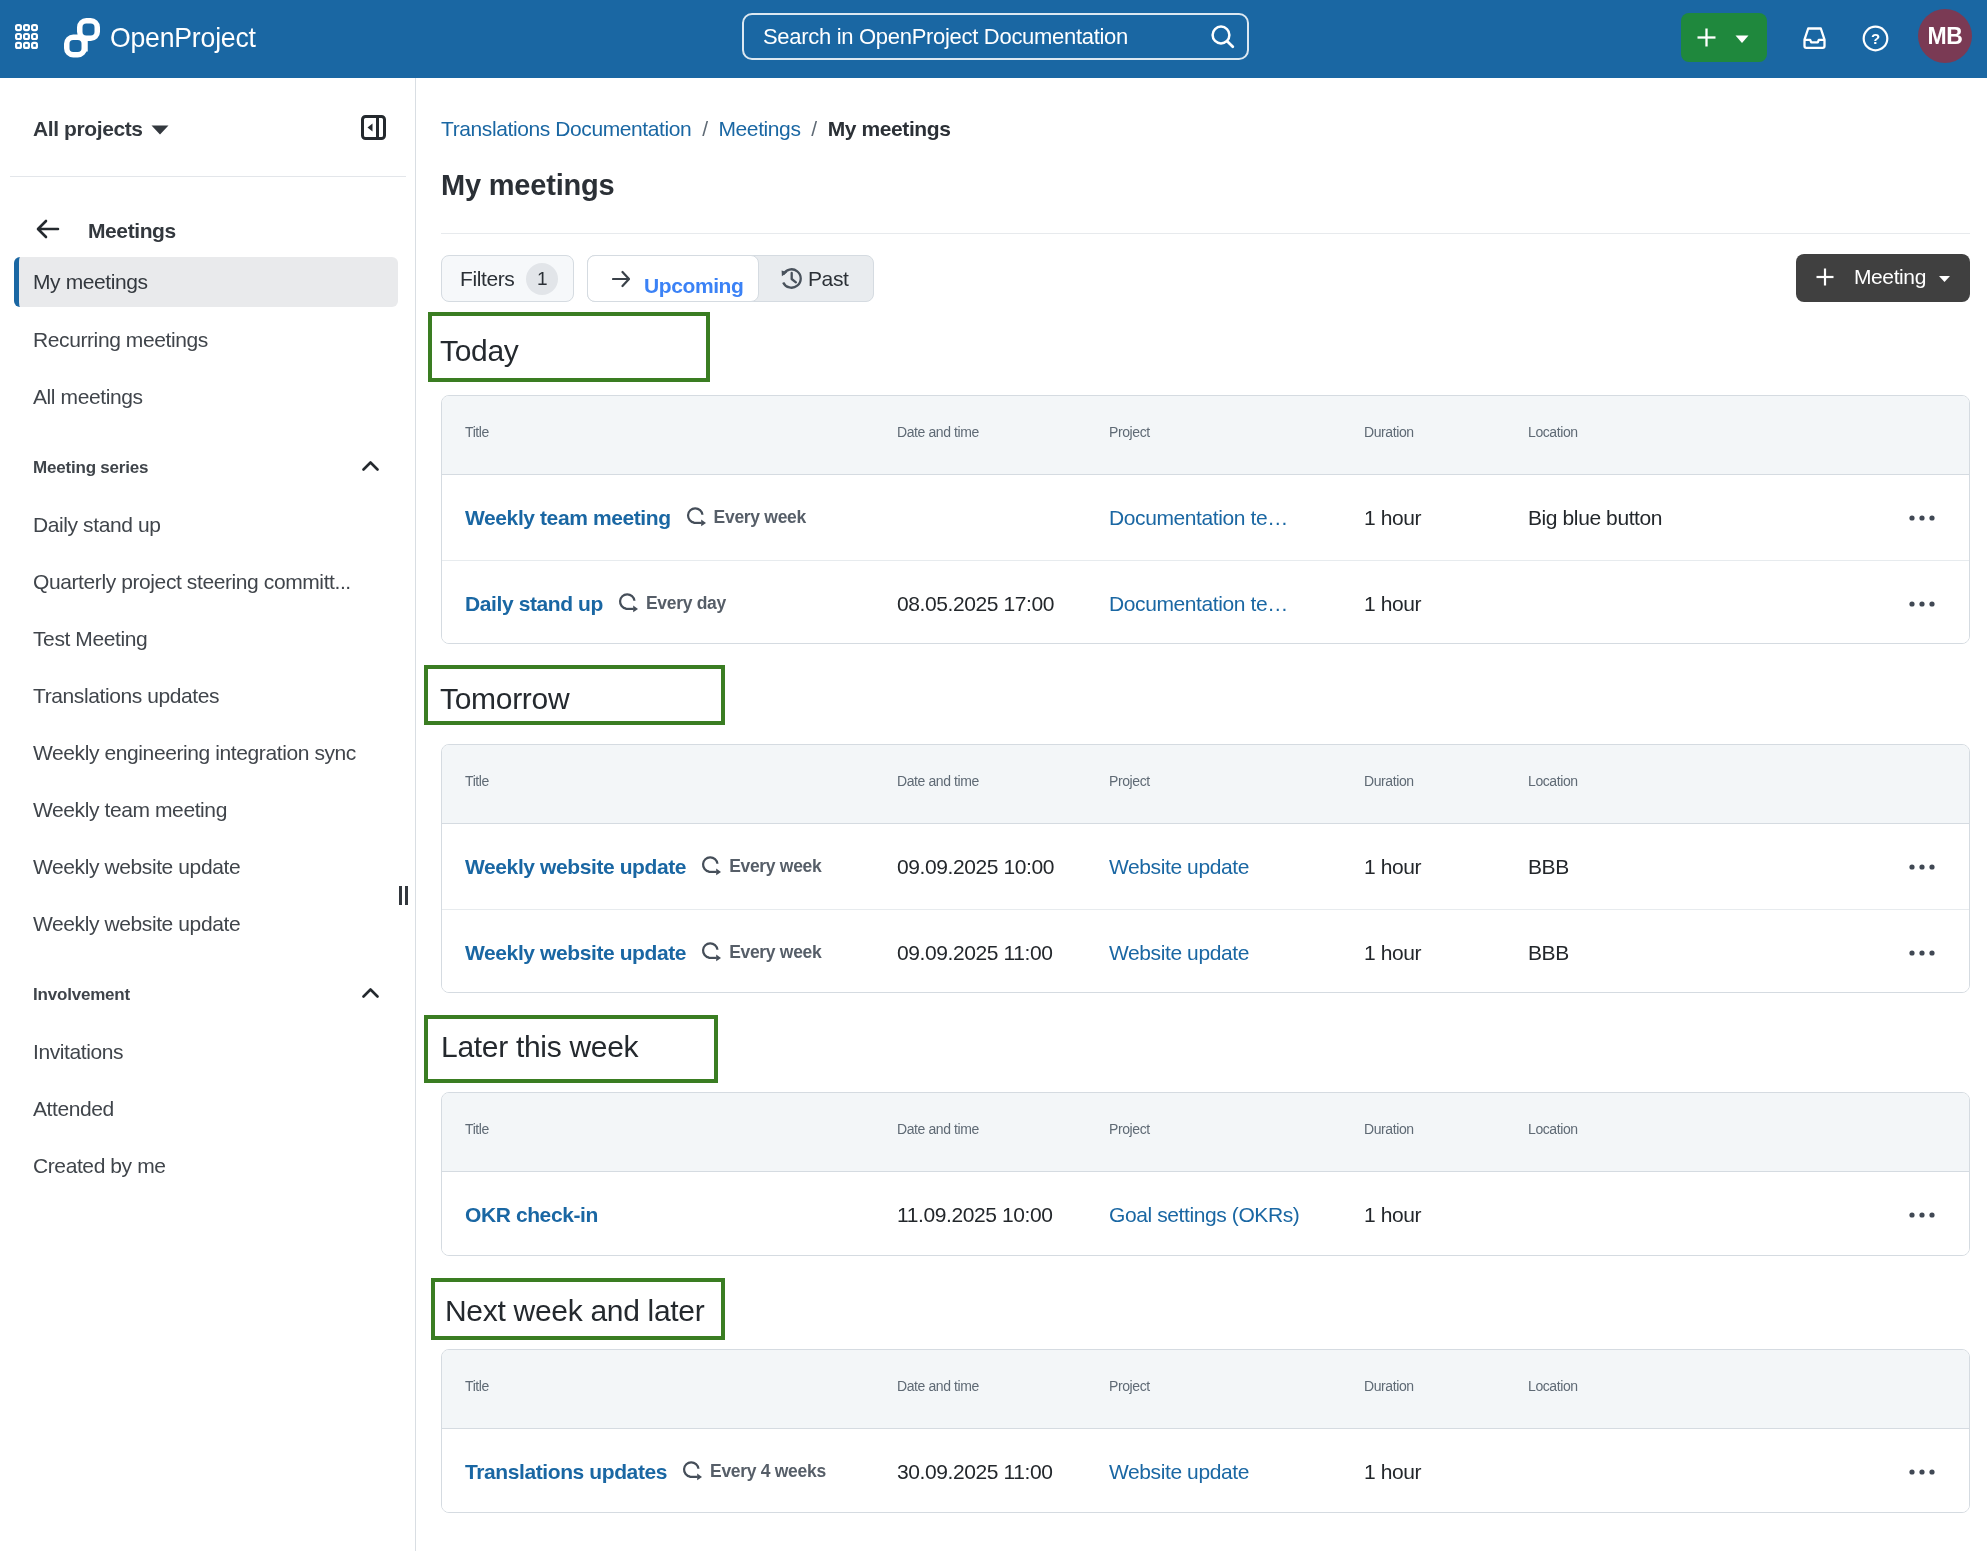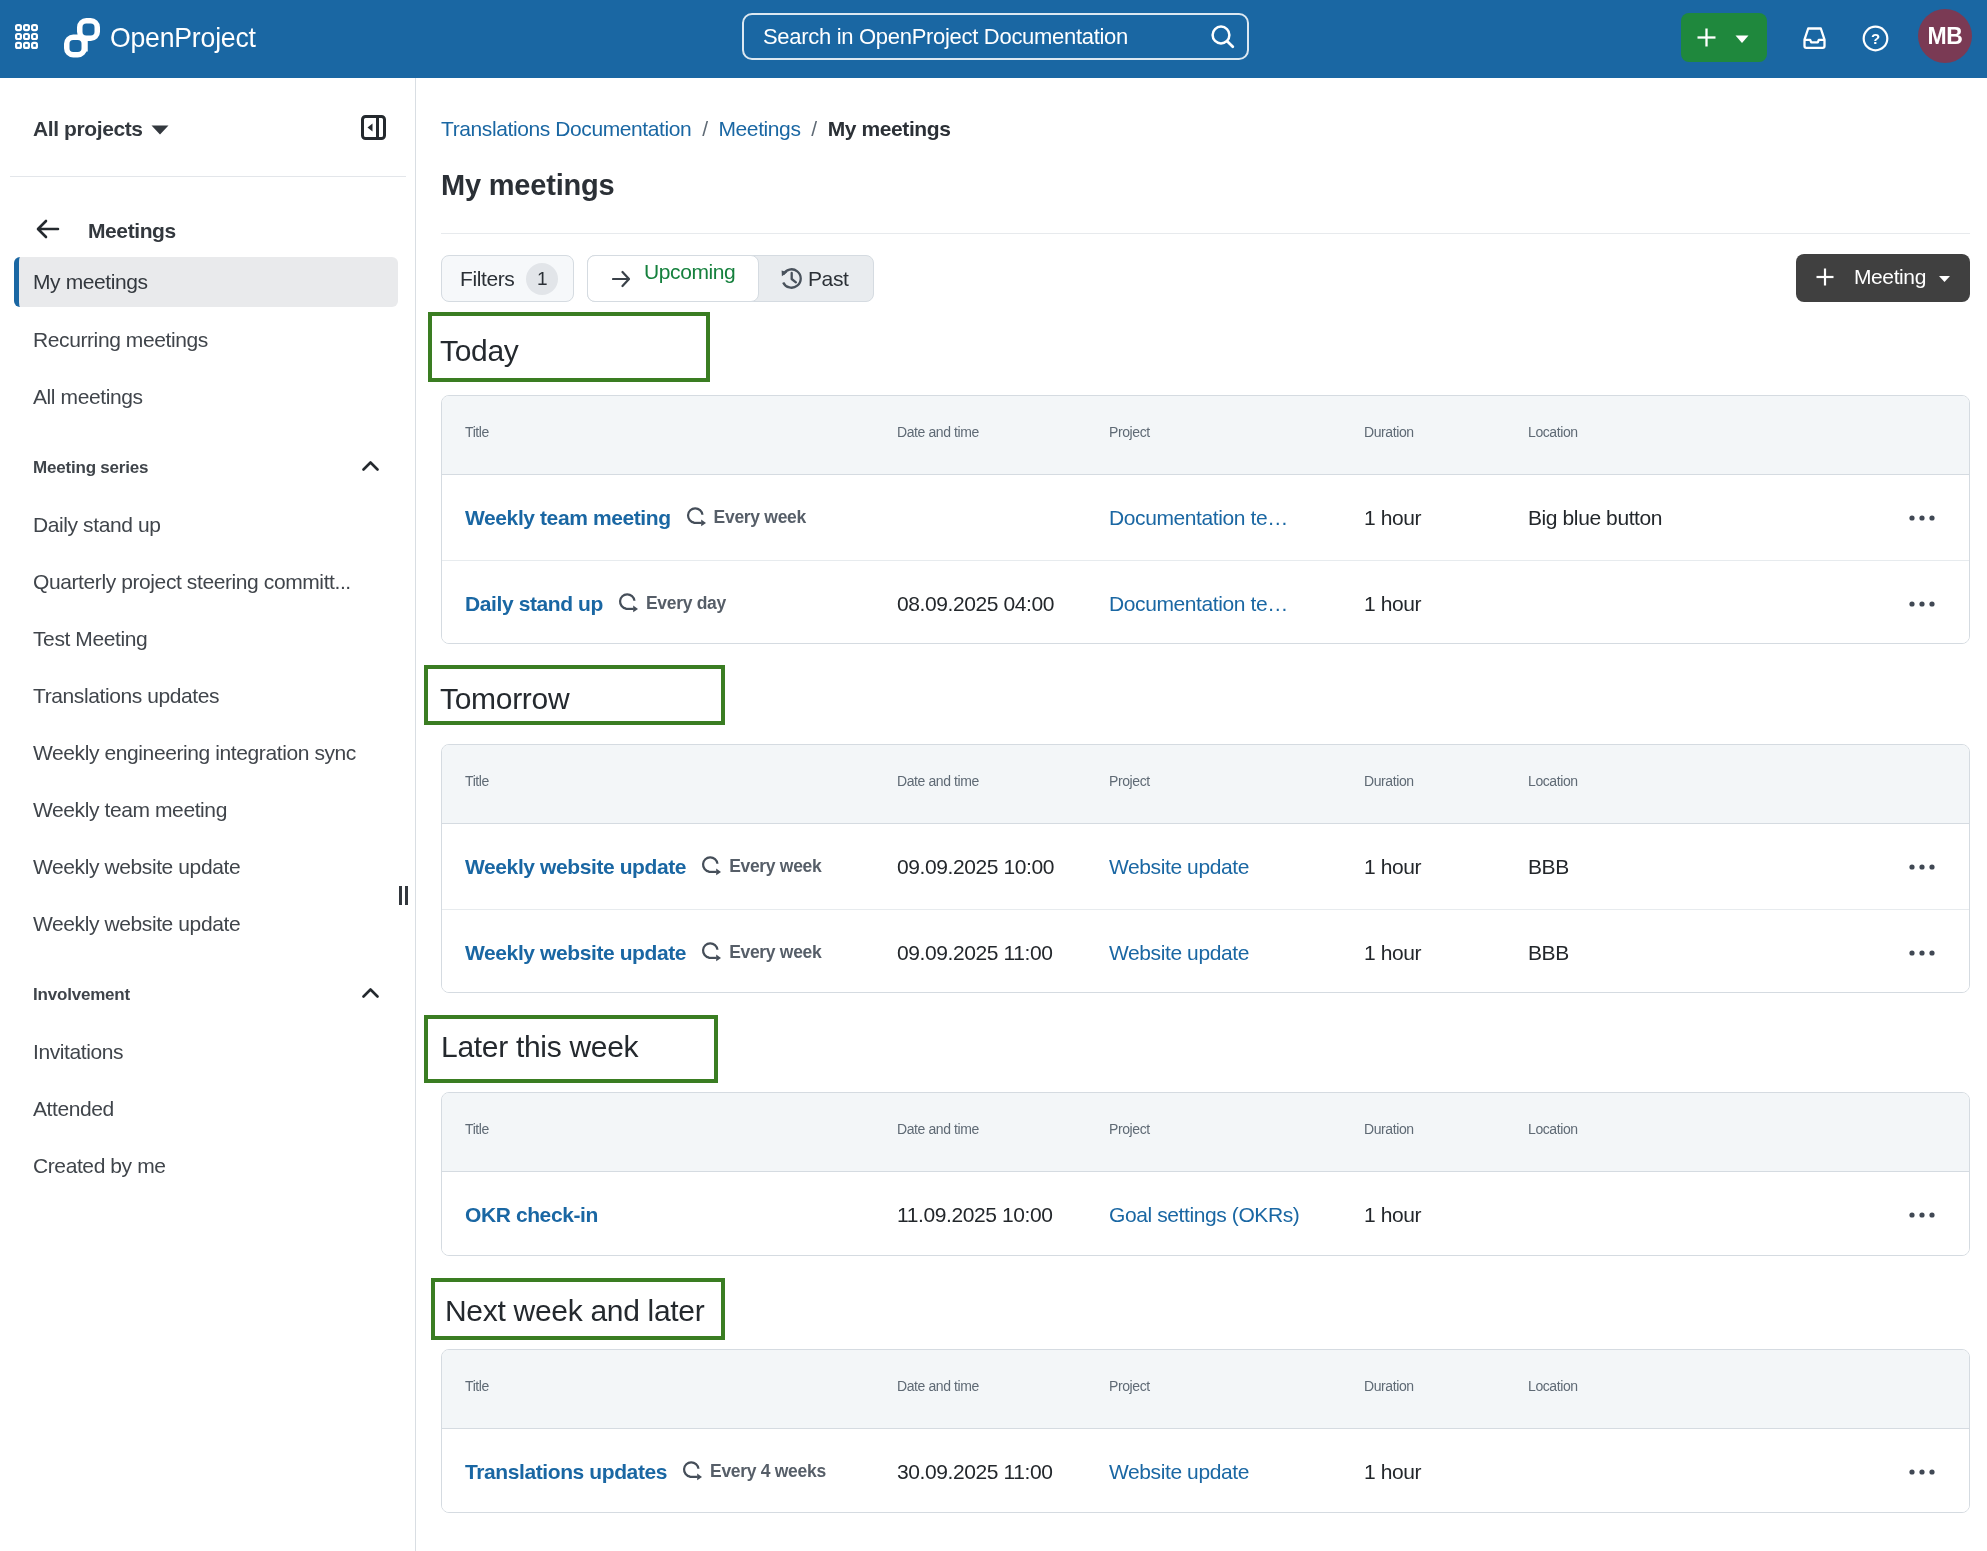--- a/index.html
+++ b/index.html
@@ -155,21 +155,21 @@
 
 <div class="btn filtersbtn">
   <span class="abs" style="left:18px;top:11px">Filters</span>
   <span class="abs" style="left:84px;top:7px;width:32px;height:32px;border-radius:50%;background:#e2e5e9;text-align:center;line-height:32px;font-size:19px;color:#2b3036">1</span>
 </div>
 <div class="btn segwrap">
   <div class="seg-up">
     <svg class="abs" style="left:24px;top:14px" width="18" height="18" viewBox="0 0 18 18">
         <path d="M10.5 2 L17 9 L10.5 16 M16.5 9 H1" fill="none" stroke="#3a4149" stroke-width="2.2" stroke-linecap="round" stroke-linejoin="round"></path>
       </svg>
-    <span class="abs" style="left:56px;top:4px;font-weight:400;color:#15803d">Upcoming</span>
+    <span class="abs" style="left:56px;top:18px;font-weight:700;color:#3b82f6">Upcoming</span>
   </div>
   <svg class="abs" style="left:191px;top:10px" width="25" height="25" viewBox="0 0 25 25">
       <path d="M 4.2 16.4 A 9.2 9.2 0 1 0 4.2 8.6" fill="none" stroke="#49525c" stroke-width="2.3"></path>
       <path d="M 2.6 4.4 L 8.4 6.3 L 2.9 10.2 Z" fill="#49525c"></path>
       <path d="M 12.7 7.0 V 13.0 L 16.9 16.4" fill="none" stroke="#49525c" stroke-width="2.3" stroke-linecap="round" stroke-linejoin="round"></path>
     </svg>
   <span class="abs" style="left:220px;top:11px;color:#2b3036">Past</span>
 </div>
 <div class="btn meetingbtn">
   <svg class="abs" style="left:20px;top:14px" width="18" height="18" viewBox="0 0 18 18">
@@ -224,21 +224,21 @@
     <div class="rowline c-title">
         <a class="tlink" href="#">Daily stand up</a>
       <svg style="margin-left:14px" width="23" height="23" viewBox="0 0 23 23">
           <path d="M 9.1 16.65 A 7.2 7.2 0 1 1 17.43 8.75" fill="none" stroke="#454e59" stroke-width="2.2"></path>
           <line x1="8.6" y1="16.9" x2="16.6" y2="16.9" stroke="#454e59" stroke-width="2.2"></line>
           <path d="M 16.2 13.6 L 21 16.9 L 16.2 20.2 Z" fill="#454e59"></path>
         </svg>
       <span class="every">Every day</span>
       </div>
     <div class="rowline c-date">
-        <span class="dtext">08.09.2025 04:00</span>
+        <span class="dtext">08.05.2025 17:00</span>
       </div>
     <div class="rowline c-proj">
         <a class="plink" href="#">Documentation te…</a>
       </div>
     <div class="rowline c-dur">
         <span class="dtext">1 hour</span>
       </div>
     <div class="dots">
         <svg width="28" height="8" viewBox="0 0 28 8">
           <circle cx="4" cy="4" r="2.6" fill="#404854"></circle>

